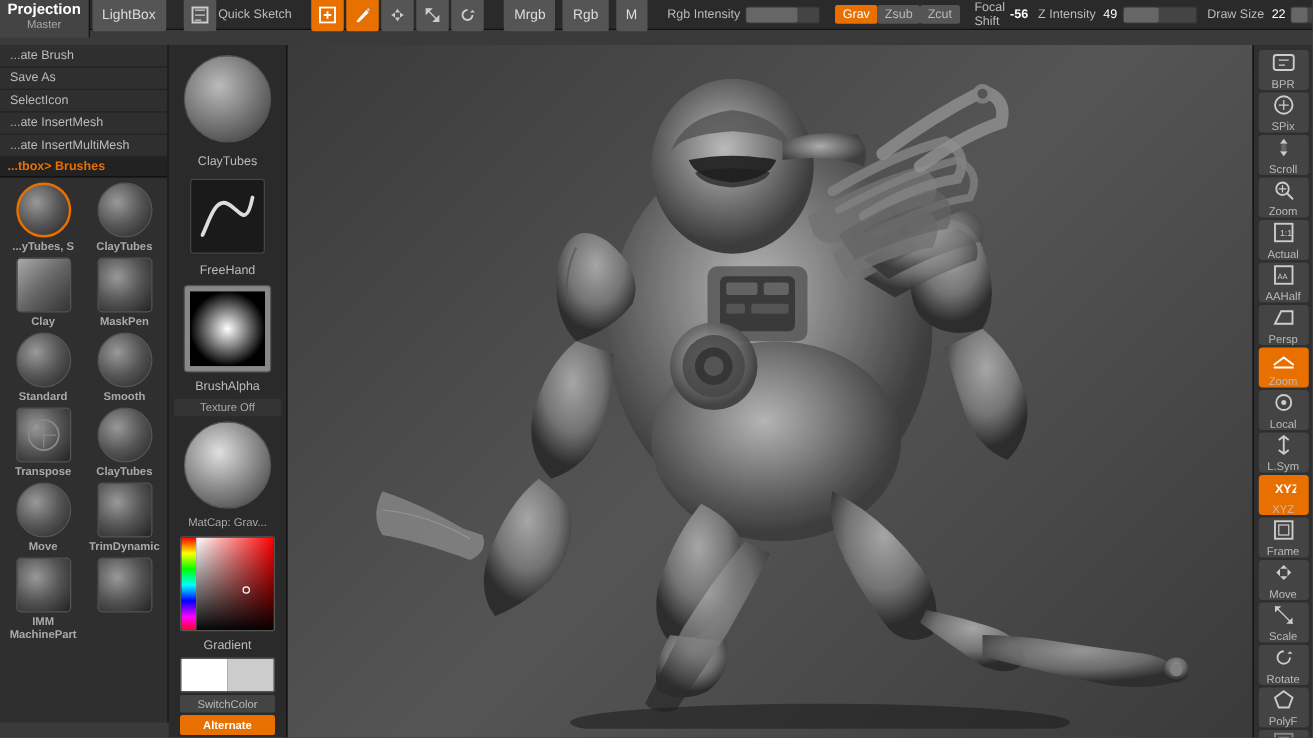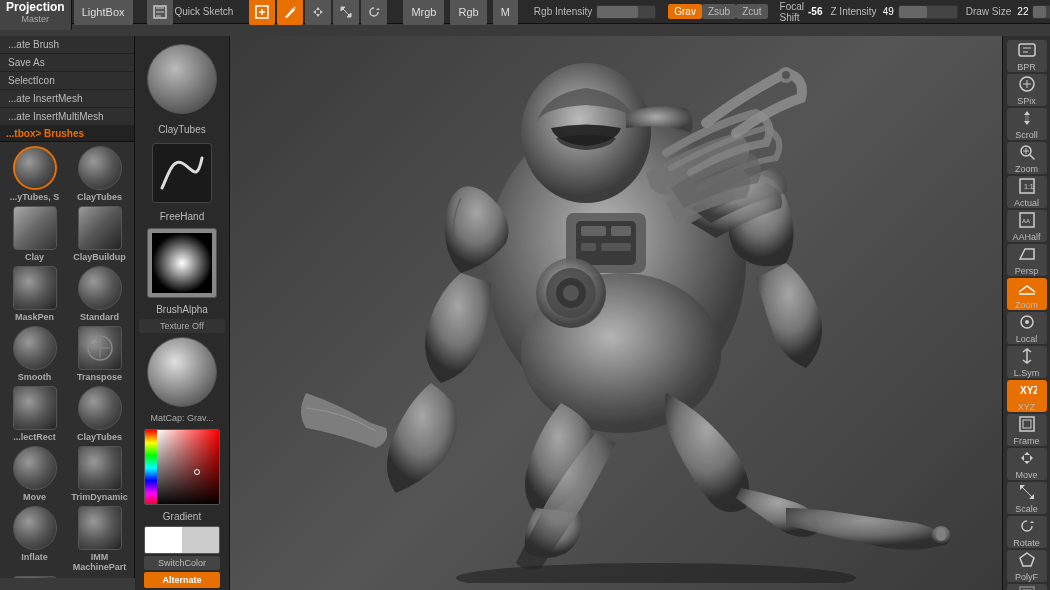--- a/index.html
+++ b/index.html
@@ -614,24 +614,20 @@
     </div>
     <div class="brush-item">
       <div class="brush-preview"></div>
       <span class="brush-label">ClayTubes</span>
     </div>
 
     <div class="brush-item">
       <div class="brush-preview" style="border-radius: 4px; background: linear-gradient(135deg, #aaa, #666, #333);"></div>
       <span class="brush-label">Clay</span>
     </div>
-    <div class="brush-item">
-      <div class="brush-preview" style="border-radius: 4px; background: linear-gradient(135deg, #999, #555, #222);"></div>
-      <span class="brush-label">ClayBuildup</span>
-    </div>
 
     <div class="brush-item">
       <div class="brush-preview" style="border-radius: 4px;"></div>
       <span class="brush-label">MaskPen</span>
     </div>
     <div class="brush-item">
       <div class="brush-preview"></div>
       <span class="brush-label">Standard</span>
     </div>
 
@@ -643,41 +639,33 @@
       <div class="brush-preview" style="border-radius: 4px; display: flex; align-items: center; justify-content: center;">
         <svg width="30" height="30" viewBox="0 0 30 30">
             <circle cx="15" cy="15" r="12" fill="none" stroke="#888" stroke-width="1.5"></circle>
             <path d="M5 15h20M15 5v20" stroke="#888" stroke-width="1"></path>
           </svg>
       </div>
       <span class="brush-label">Transpose</span>
     </div>
 
     <div class="brush-item">
-      <div class="brush-preview" style="border-radius: 4px;"></div>
-      <span class="brush-label">...lectRect</span>
-    </div>
-    <div class="brush-item">
       <div class="brush-preview"></div>
       <span class="brush-label">ClayTubes</span>
     </div>
 
     <div class="brush-item">
       <div class="brush-preview"></div>
       <span class="brush-label">Move</span>
     </div>
     <div class="brush-item">
       <div class="brush-preview" style="border-radius: 4px;"></div>
       <span class="brush-label">TrimDynamic</span>
     </div>
 
-    <div class="brush-item">
-      <div class="brush-preview"></div>
-      <span class="brush-label">Inflate</span>
-    </div>
     <div class="brush-item">
       <div class="brush-preview" style="border-radius: 4px;"></div>
       <span class="brush-label">IMM MachinePart</span>
     </div>
 
     <div class="brush-item">
       <div class="brush-preview" style="border-radius: 4px;"></div>
 
     </div>
   </div>

